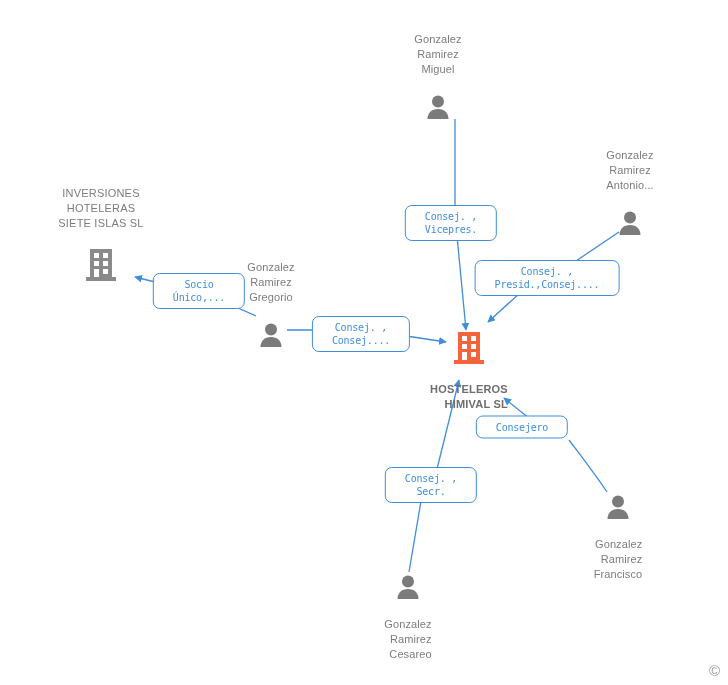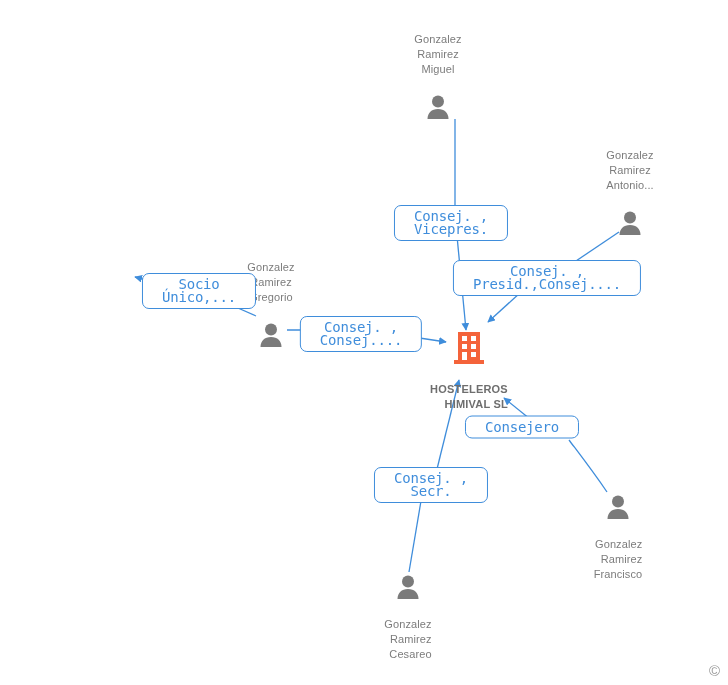--- a/index.html
+++ b/index.html
@@ -62,21 +62,21 @@
   .label-below { margin-top: 4px; text-align: right; }
 
   
   .edge-label {
     position: absolute;
     box-sizing: border-box;
     border: 1px solid #3f8ddb;
     border-radius: 7px;
     background: #ffffff;
     color: #3f8ddb;
-    font-size: 14px;
+    font-size: 10px;
     line-height: 13px;
     text-align: center;
     padding: 4px 19px;
     white-space: pre-line;
     font-family: "DejaVu Sans Mono", "Liberation Mono", monospace;
     letter-spacing: -.2px;
   }
 
   
   #watermark {
@@ -127,20 +127,35 @@
     <path d="M 256 316 L 222 301" fill="none" stroke="#3f8ddb" stroke-width="1.3"></path>
     <path d="M 163 284 L 135 277" fill="none" stroke="#3f8ddb" stroke-width="1.3" marker-end="url(#arrow-blue)"></path>
 
     <path d="M 607 492 C 592 470 578 452 569 440" fill="none" stroke="#3f8ddb" stroke-width="1.3"></path>
     <path d="M 530 419 L 504 398" fill="none" stroke="#3f8ddb" stroke-width="1.3" marker-end="url(#arrow-blue)"></path>
 
     <path d="M 409 572 L 421 501" fill="none" stroke="#3f8ddb" stroke-width="1.3"></path>
     <path d="M 437 469 L 459 380" fill="none" stroke="#3f8ddb" stroke-width="1.3" marker-end="url(#arrow-blue)"></path>
   </svg>
 
+  <div class="node" style="left:101px; top:186px;">
+    <div class="node-label company company-plain label-above">INVERSIONES
+HOTELERAS
+SIETE ISLAS SL</div>
+    <svg class="node-icon" width="32" height="34" viewBox="0 0 32 34">
+      <rect x="5" y="1" width="22" height="28" fill="#8a8a8a"></rect>
+      <rect x="1" y="29" width="30" height="4" fill="#8a8a8a"></rect>
+      <rect x="9" y="5" width="5" height="5" fill="#ffffff"></rect>
+      <rect x="18" y="5" width="5" height="5" fill="#ffffff"></rect>
+      <rect x="9" y="13" width="5" height="5" fill="#ffffff"></rect>
+      <rect x="18" y="13" width="5" height="5" fill="#ffffff"></rect>
+      <rect x="18" y="21" width="5" height="5" fill="#ffffff"></rect>
+      <rect x="9" y="21" width="5" height="8" fill="#ffffff"></rect>
+    </svg>
+  </div>
 
   <div class="node" style="left:469px; top:331px;">
     <svg class="node-icon" width="32" height="34" viewBox="0 0 32 34">
       <rect x="5" y="1" width="22" height="28" fill="#f4633a"></rect>
       <rect x="1" y="29" width="30" height="4" fill="#f4633a"></rect>
       <rect x="9" y="5" width="5" height="5" fill="#ffffff"></rect>
       <rect x="18" y="5" width="5" height="5" fill="#ffffff"></rect>
       <rect x="9" y="13" width="5" height="5" fill="#ffffff"></rect>
       <rect x="18" y="13" width="5" height="5" fill="#ffffff"></rect>
       <rect x="18" y="21" width="5" height="5" fill="#ffffff"></rect>

